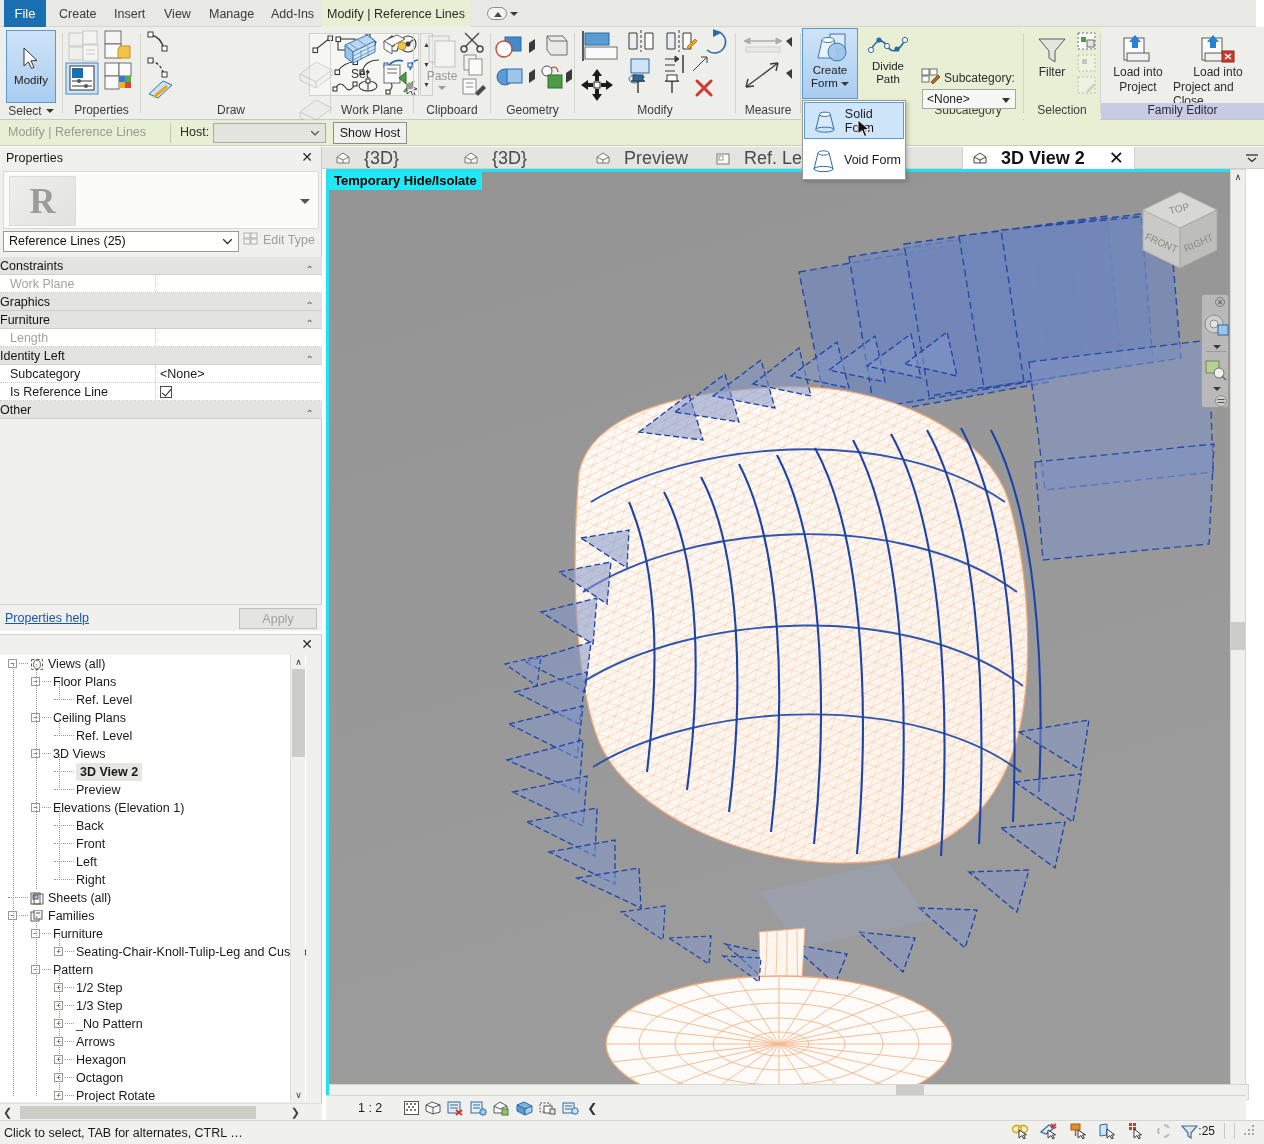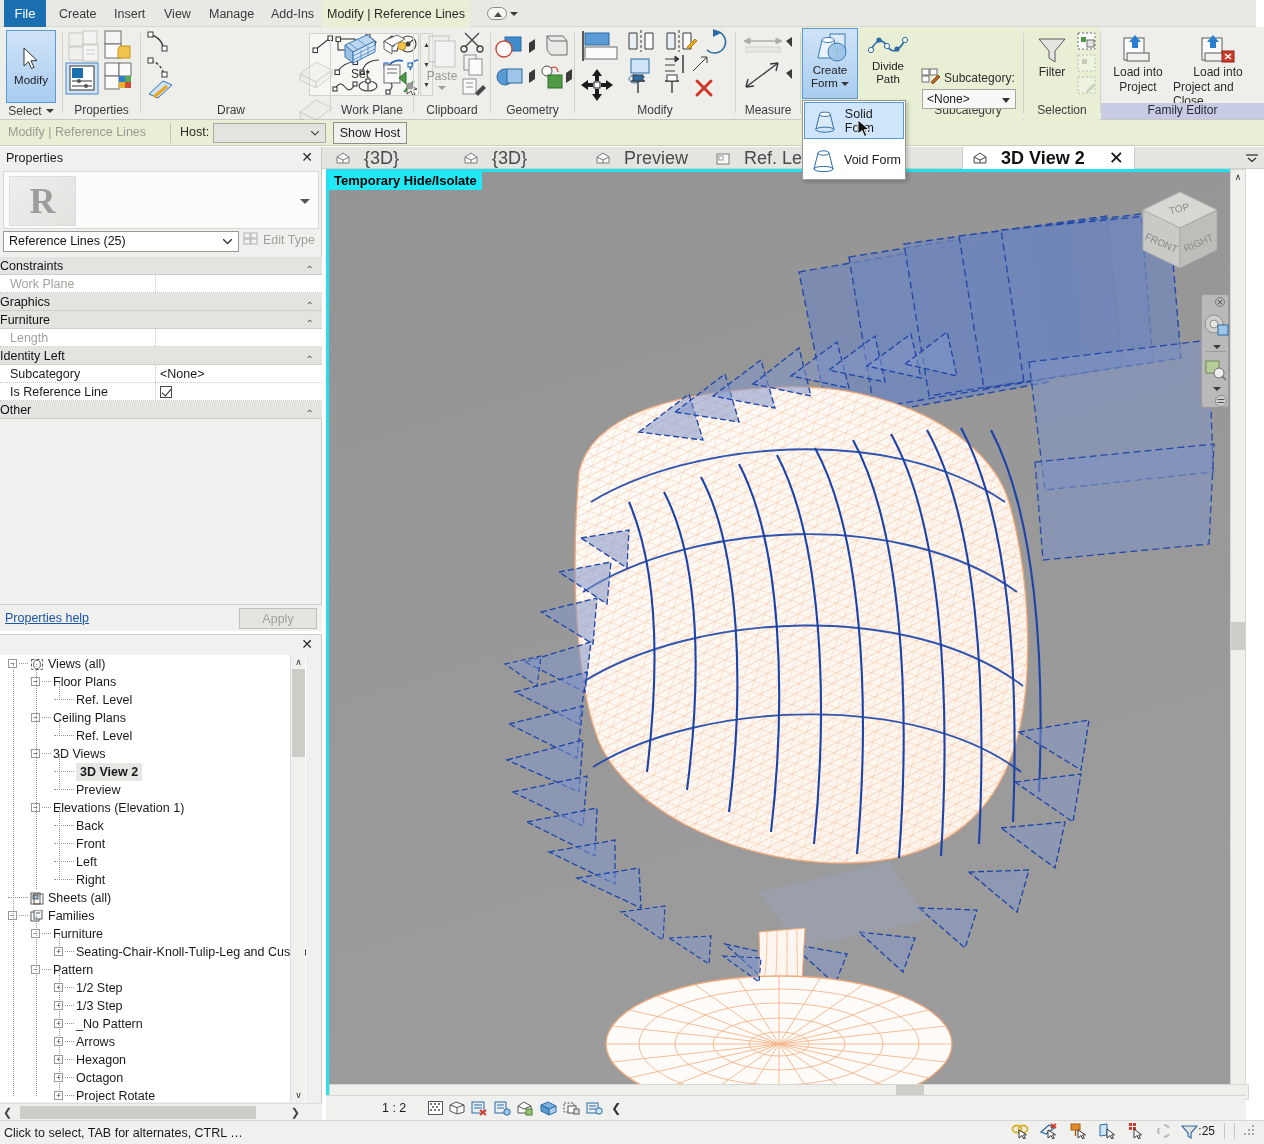--- a/index.html
+++ b/index.html
@@ -330,21 +330,21 @@
   }
   .vp-hscroll {
     position: absolute; left: 0; bottom: -3px; width: 920px; height: 16px;
     background: #efefec; border: 1px solid #d6d6d2;
   }
 
   
   .vcb {
     position: absolute; left: 326px; top: 1095px; width: 920px; height: 25px;
     background: #f0f0ee; border-top: 1px solid #d6d6d2;
-    display: flex; align-items: center; padding-left: 24px;
+    display: flex; align-items: center;
   }
   .vcb-scale { margin-left: 32px; font-size: 12.5px; color: #1a1a1a; }
   .vcb-icons { margin-left: 22px; display: flex; align-items: center; gap: 6px; }
 
   
   .statusbar {
     position: absolute; left: 0; bottom: 0; width: 1264px; height: 24px;
     background: #f0f0ee; border-top: 1px solid #d6d6d2;
   }
   .status-text {

